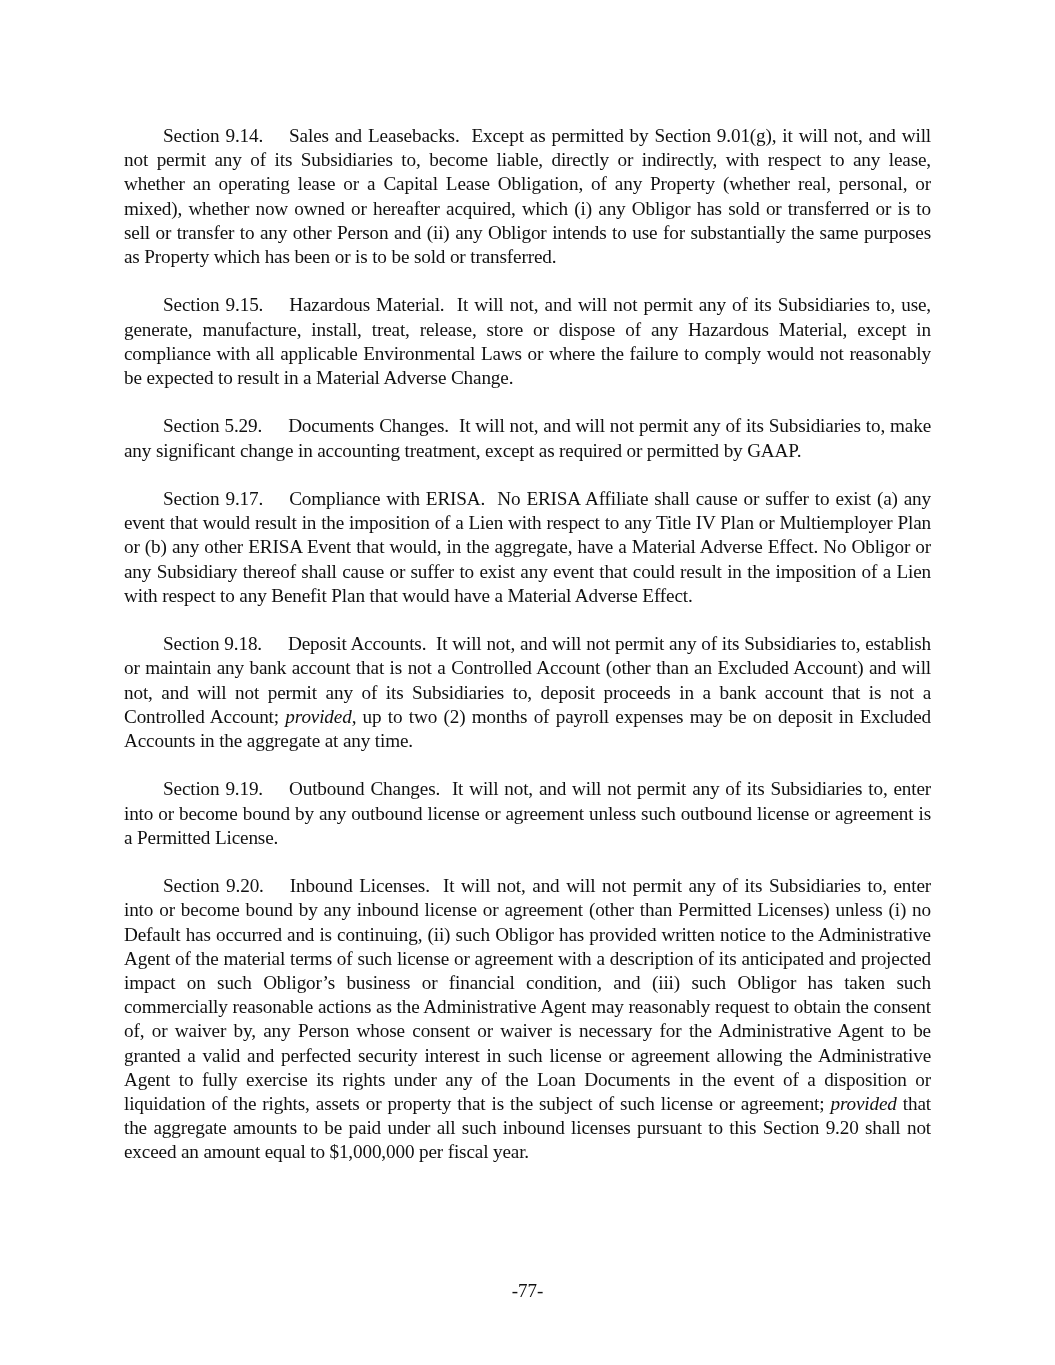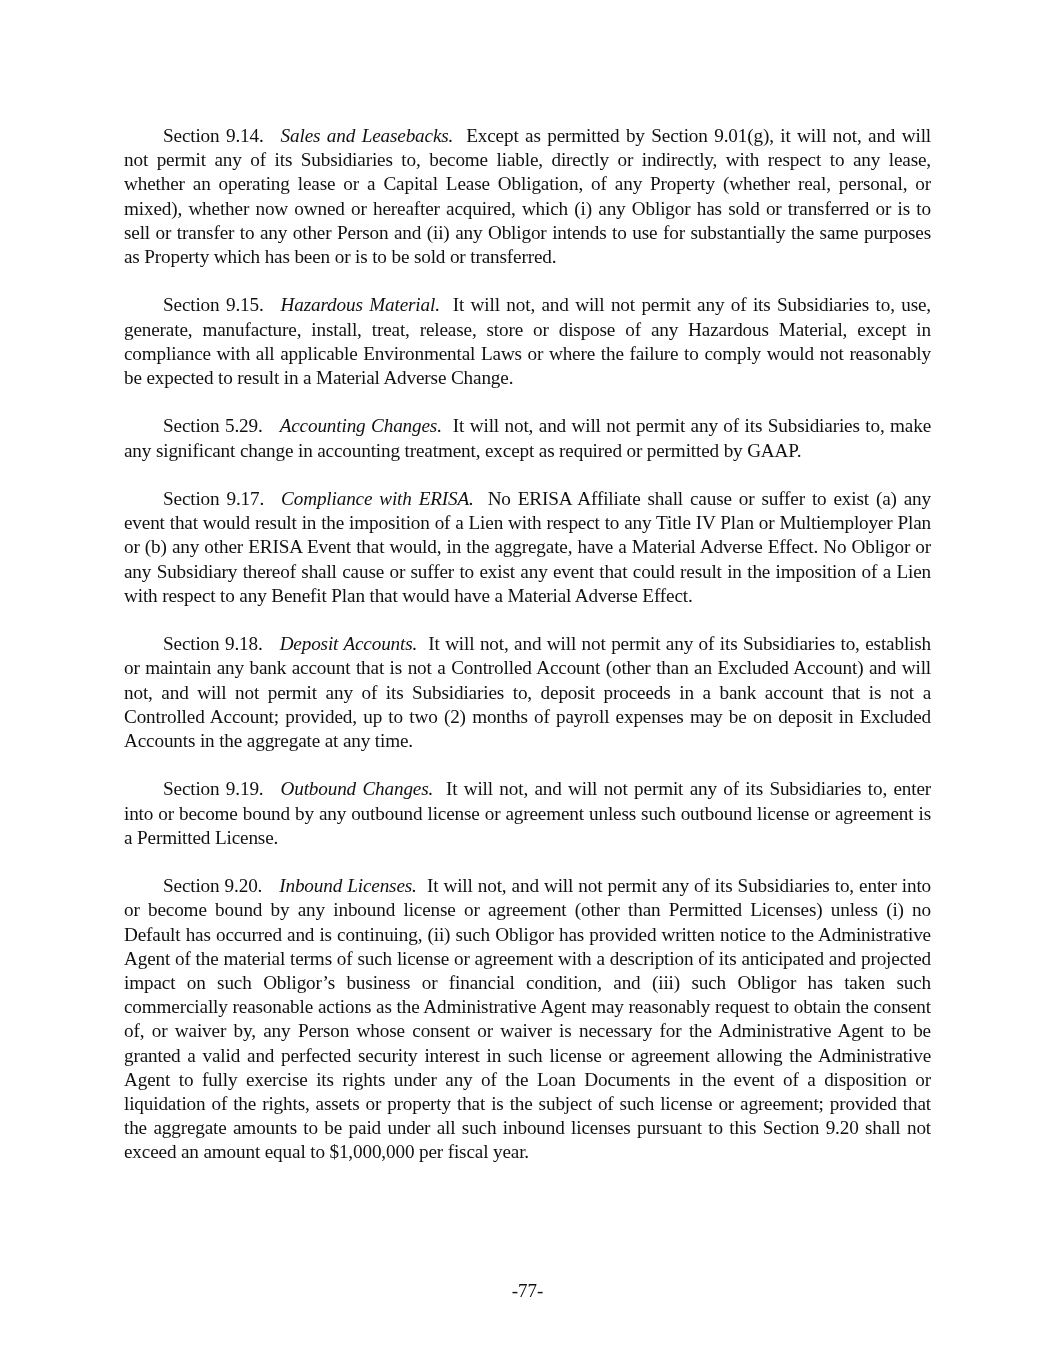--- a/index.html
+++ b/index.html
@@ -9,42 +9,42 @@
     color: #111111;
   }
   .page { position: absolute; left: 124px; top: 124px; width: 807px; }
   .para {
     font-size: 19.2px; line-height: 24.2px;
     text-align: justify; text-indent: 39px;
     margin: 0 0 24.2px 0;
     letter-spacing: -0.15px;
   }
   .sec-num { }
-  .sec-title { font-style: italic; margin-left: 17px; }
-  .em { }
+  .sec-title { margin-left: 26px; }
+  .em { font-style: italic; }
   .page-number {
     position: absolute; top: 1280px; left: 0; width: 1055px;
     text-align: center; font-size: 19px;
   }
 </style>
 </head>
 <body>
 
 <div class="page">
 
   <p class="para">
     <span class="sec-num">Section 9.14.</span><span class="sec-title">Sales and Leasebacks.</span>&nbsp; <span>Except as permitted by Section 9.01(g), it will not, and will not permit any of its Subsidiaries to, become liable, directly or indirectly, with respect to any lease, whether an operating lease or a Capital Lease Obligation, of any Property (whether real, personal, or mixed), whether now owned or hereafter acquired, which (i) any Obligor has sold or transferred or is to sell or transfer to any other Person and (ii) any Obligor intends to use for substantially the same purposes as Property which has been or is to be sold or transferred.</span>
   </p>
 
   <p class="para">
     <span class="sec-num">Section 9.15.</span><span class="sec-title">Hazardous Material.</span>&nbsp; <span>It will not, and will not permit any of its Subsidiaries to, use, generate, manufacture, install, treat, release, store or dispose of any Hazardous Material, except in compliance with all applicable Environmental Laws or where the failure to comply would not reasonably be expected to result in a Material Adverse Change.</span>
   </p>
 
   <p class="para">
-    <span class="sec-num">Section 5.29.</span><span class="sec-title">Accounting Changes.</span>&nbsp; <span>It will not, and will not permit any of its Subsidiaries to, make any significant change in accounting treatment, except as required or permitted by GAAP.</span>
+    <span class="sec-num">Section 5.29.</span><span class="sec-title">Documents Changes.</span>&nbsp; <span>It will not, and will not permit any of its Subsidiaries to, make any significant change in accounting treatment, except as required or permitted by GAAP.</span>
   </p>
 
   <p class="para">
     <span class="sec-num">Section 9.17.</span><span class="sec-title">Compliance with ERISA.</span>&nbsp; <span>No ERISA Affiliate shall cause or suffer to exist (a) any event that would result in the imposition of a Lien with respect to any Title IV Plan or Multiemployer Plan or (b) any other ERISA Event that would, in the aggregate, have a Material Adverse Effect.  No Obligor or any Subsidiary thereof shall cause or suffer to exist any event that could result in the imposition of a Lien with respect to any Benefit Plan that would have a Material Adverse Effect.</span>
   </p>
 
   <p class="para">
     <span class="sec-num">Section 9.18.</span><span class="sec-title">Deposit Accounts.</span>&nbsp; <span>It will not, and will not permit any of its Subsidiaries to, establish or maintain any bank account that is not a Controlled Account (other than an Excluded Account) and will not, and will not permit any of its Subsidiaries to, deposit proceeds in a bank account that is not a Controlled Account; </span><span class="em">provided</span><span>, up to two (2) months of payroll expenses may be on deposit in Excluded Accounts in the aggregate at any time.</span>
   </p>
 

